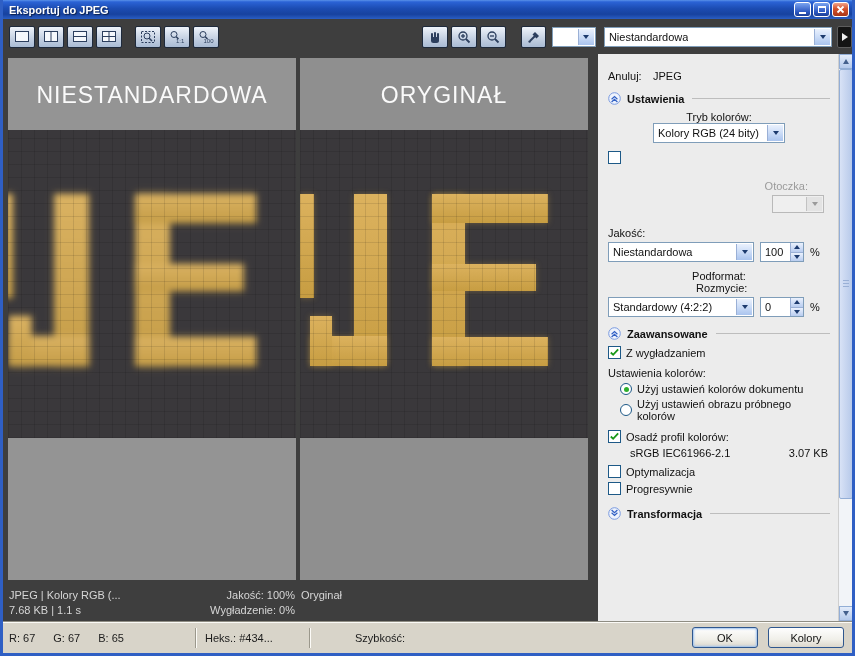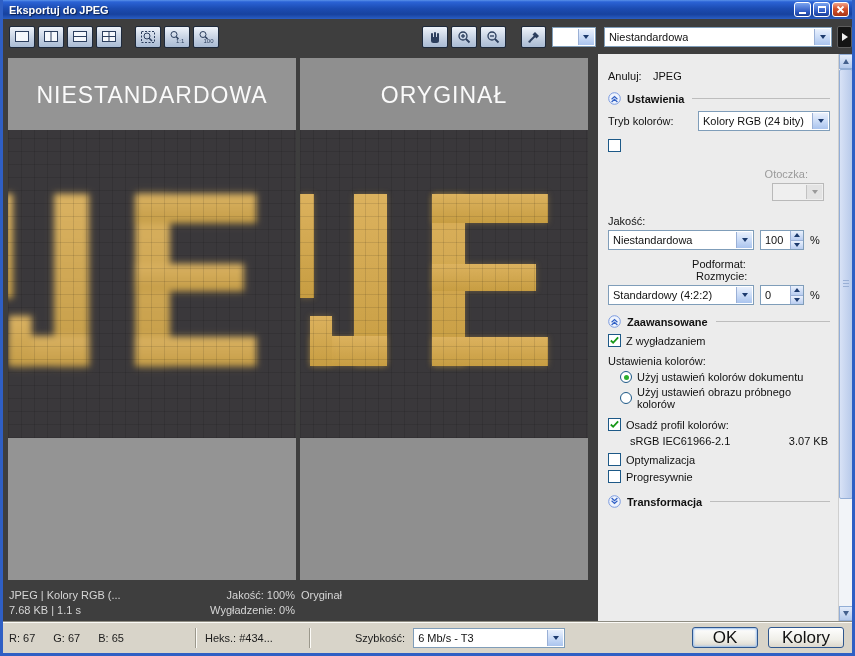--- a/index.html
+++ b/index.html
@@ -89,21 +89,21 @@
 
   
   .panel{ position:absolute; left:595px; top:0; width:240px; height:567px; background:#ececec;
     padding:10px 8px 0 10px; font-size:11px; color:#111; }
   .row{ display:flex; align-items:center; }
   .row-format{ margin:6px 0 4px; }
   .row-format .lab{ width:45px; }
   .section{ display:flex; align-items:center; margin:10px 0 6px; }
   .section b{ margin-left:6px; font-size:11px; }
   .section .rule{ flex:1; height:1px; background:#bdbdbd; margin-left:8px; }
-  .row-colormode{ justify-content:space-between; margin-bottom:8px; }
+  .row-colormode{ justify-content:space-between; margin-bottom:8px;flex-direction:column; }
   .w132{ width:132px; } .w146{ width:146px; } .w52{ width:52px; height:18px; } .w152{ width:152px; }
   .row-transparency{ margin-bottom:16px; }
   .matte-label{ text-align:right; padding-right:22px; color:#9b9b9b; margin-bottom:3px; }
   .row-matte{ justify-content:flex-end; padding-right:6px; margin-bottom:14px; }
   .field-label{ margin-bottom:3px; }
   .row-quality, .row-subformat{ gap:6px; margin-bottom:8px; }
   .row-sublabels{ margin-bottom:3px;flex-direction:column; }
   .row-sublabels .lab1{ flex:1; } .row-sublabels .lab2{ width:78px;padding-left:16px; }
   .pct{ font-size:11px; }
   .check-row{ display:flex; align-items:center; gap:5px; margin:4px 0; }
@@ -124,21 +124,21 @@
   .s-down{ width:0;height:0;border-left:3.5px solid transparent;border-right:3.5px solid transparent;border-top:5px solid #44608e; }
 
   
   .statusbar{ height:32px; background:#d8d4c9; border-top:1px solid #8f8d83; box-shadow:inset 0 1px 0 #fbfaf6;
     display:flex; align-items:center; padding:0 6px; font-size:11px; color:#1c1c1c; }
   .rgb-block{ width:178px; display:flex; gap:18px; }
   .sep{ width:2px; height:20px; border-left:1px solid #9b988c; border-right:1px solid #fcfbf7; margin:0 8px; }
   .sb-hex{ width:96px; }
   .speed-label{ margin-left:36px; margin-right:8px; }
   .spacer{ flex:1; }
-  .btn{ height:21px; border:1px solid #2f578e; border-radius:3px; font-size:17px; color:#111;
+  .btn{ height:21px; border:1px solid #2f578e; border-radius:3px; font-size:11px; color:#111;
     background:linear-gradient(180deg,#fefefe,#f0efe9 60%,#dcd7cc); display:flex; align-items:center; justify-content:center; }
   .btn.ok{ width:66px; box-shadow:inset 0 0 2px 1px #9ec1ee; }
   .btn.cancel{ width:76px; margin-left:10px; margin-right:2px; }
 </style>
 </head>
 <body>
 
 <div class="window">
 
   <div class="titlebar">
@@ -472,23 +472,17 @@
   <div class="statusbar">
     <span class="rgb-block">
       <span>R: 67</span>
       <span>G: 67</span>
       <span>B: 65</span>
     </span>
     <span class="sep"></span>
     <span class="sb-hex">Heks.: #434...</span>
     <span class="sep"></span>
     <span class="speed-label">Szybkość:</span>
-    <span class="combo w152">
-      <span class="combo-val">6 Mb/s - T3</span>
-      <span class="combo-btn">
-          <span class="caret-down"></span>
-        </span>
-    </span>
     <span class="spacer"></span>
     <button class="btn ok">OK</button>
     <button class="btn cancel">Kolory</button>
   </div>
 </div>
 
 </body></html>

